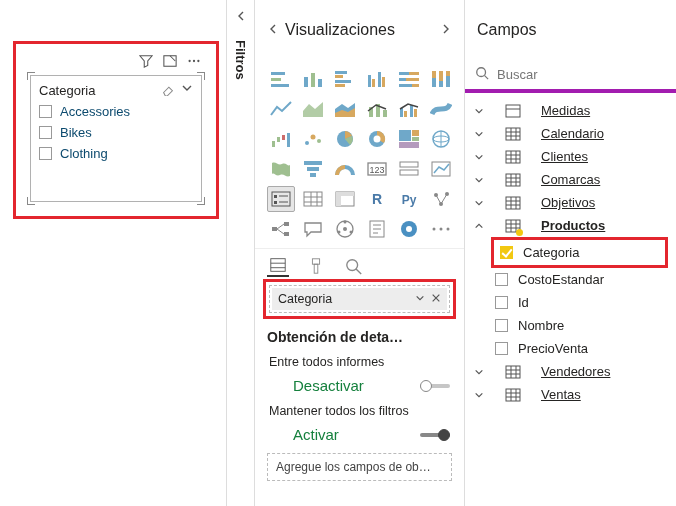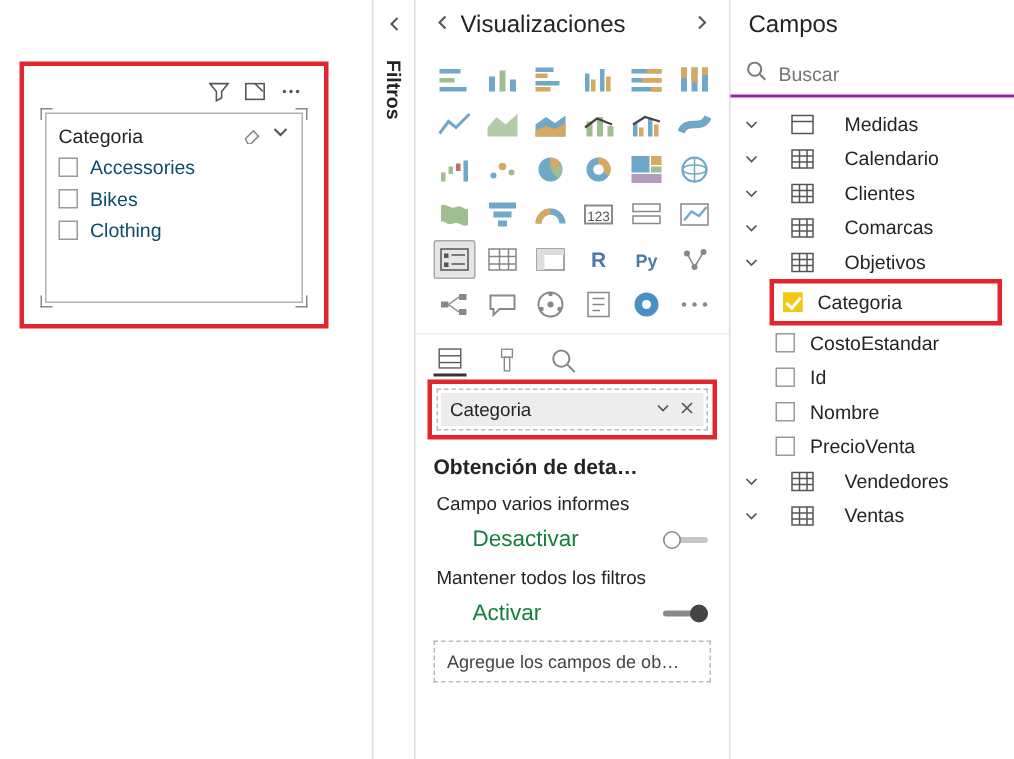--- a/index.html
+++ b/index.html
@@ -86,21 +86,21 @@
   .viz-pane {
     width: 210px;
     border-left: 1px solid #ddd;
     background: #fff;
     display:flex;
     flex-direction:column;
     padding-bottom:6px;
   }
   .pane-header {
     display:flex; align-items:center; justify-content:space-between;
-    padding: 8px 12px;
+    padding: 21px 12px;
     font-size:16px; font-weight:400;
   }
   .viz-gallery {
     padding: 6px 12px 6px 12px;
     display:grid;
     grid-template-columns: repeat(6, 28px);
     grid-auto-rows: 26px;
     gap: 4px 4px;
   }
   .viz-item {
@@ -145,37 +145,38 @@
   .drop-target {
     margin: 4px 12px 0 12px;
     border:1px dashed #bbb;
     padding:6px 8px;
     font-size:12px; color:#444;
     white-space:nowrap; overflow:hidden; text-overflow:ellipsis;
   }
   .bare-row { padding:4px 14px 2px 14px; font-size:12.5px;}
   
   .fields-pane {
-    width: 190px;
+    width: 212px;
     border-left: 1px solid #ddd;
     background: #fff;
     display:flex; flex-direction:column;
   }
   .search-row {
-    display:flex; align-items:flex-end; gap:8px;
+    display:flex; align-items:center; gap:8px;
     padding: 6px 10px;
-    border-bottom: 2px solid #a21caf;
+    border-bottom: 4px solid #a21caf;
     color:#666;
   }
   .search-input { border:none; outline:none; font-size:13px; flex:1; color:#666;}
   .field-tree { padding: 6px 0 6px 0; overflow:auto;}
   .tree-row {
     display:flex; align-items:center; gap:20px;
     padding: 4px 8px 4px 8px;
     font-size:13px;
+    text-decoration:underline;
   }
   .tree-row .caret { width:12px; display:flex; align-items:center; justify-content:center; color:#333;}
   .tbl-ico { width:16px; height:14px; display:flex; align-items:center; justify-content:center;}
   .field-row {
     display:flex; align-items:center; gap:10px;
     padding: 4px 8px 4px 30px;
     font-size:13px;
   }
   .field-row .chk { width:13px; height:13px;}
   .red-field-selected {
@@ -577,21 +578,21 @@
                   <path d="M2 2l8 8M10 2l-8 8" stroke="#555" stroke-width="1.4"></path>
                 </svg></span>
           </span>
         </div>
       </div>
     </div>
   </div>
 
   <div class="drill-header">Obtención de deta…</div>
 
-  <div class="bare-row">Campo varios informes</div>
+  <div class="bare-row">Entre todos informes</div>
   <div class="option-row">
     <span class="option-sublabel">Desactivar</span>
     <span class="toggle off">
         <span class="track"></span>
         <span class="knob"></span>
       </span>
   </div>
 
   <div class="bare-row">Mantener todos los filtros</div>
   <div class="option-row">
@@ -701,20 +702,38 @@
             <rect x="1" y="1" width="14" height="12" fill="none" stroke="#555"></rect>
             <line x1="1" y1="5" x2="15" y2="5" stroke="#555"></line>
             <line x1="1" y1="9" x2="15" y2="9" stroke="#555"></line>
             <line x1="6" y1="1" x2="6" y2="13" stroke="#555"></line>
             <line x1="11" y1="1" x2="11" y2="13" stroke="#555"></line>
           </svg>
         </span>
       <span>Objetivos</span>
     </div>
 
+    <div class="tree-row">
+      <span class="caret">
+          <svg width="10" height="10" viewBox="0 0 12 12">
+            <path d="M2 8l4-4 4 4" fill="none" stroke="#555" stroke-width="1.4"></path>
+          </svg>
+        </span>
+      <span class="tbl-ico" style="position:relative;">
+        <svg viewBox="0 0 16 14">
+            <rect x="1" y="1" width="14" height="12" fill="none" stroke="#555"></rect>
+            <line x1="1" y1="5" x2="15" y2="5" stroke="#555"></line>
+            <line x1="1" y1="9" x2="15" y2="9" stroke="#555"></line>
+            <line x1="6" y1="1" x2="6" y2="13" stroke="#555"></line>
+            <line x1="11" y1="1" x2="11" y2="13" stroke="#555"></line>
+          </svg>
+        <span style="position:absolute;right:-2px;bottom:-3px;width:7px;height:7px;border-radius:50%;background:#f2c811;"></span>
+      </span>
+      <span style="font-weight:600;">Productos</span>
+    </div>
 
     <div class="red-field-selected">
       <div class="field-row">
         <span class="chk yel"></span>
         <span>Categoria</span>
       </div>
     </div>
     <div class="field-row">
       <span class="chk"></span>
       <span>CostoEstandar</span>

